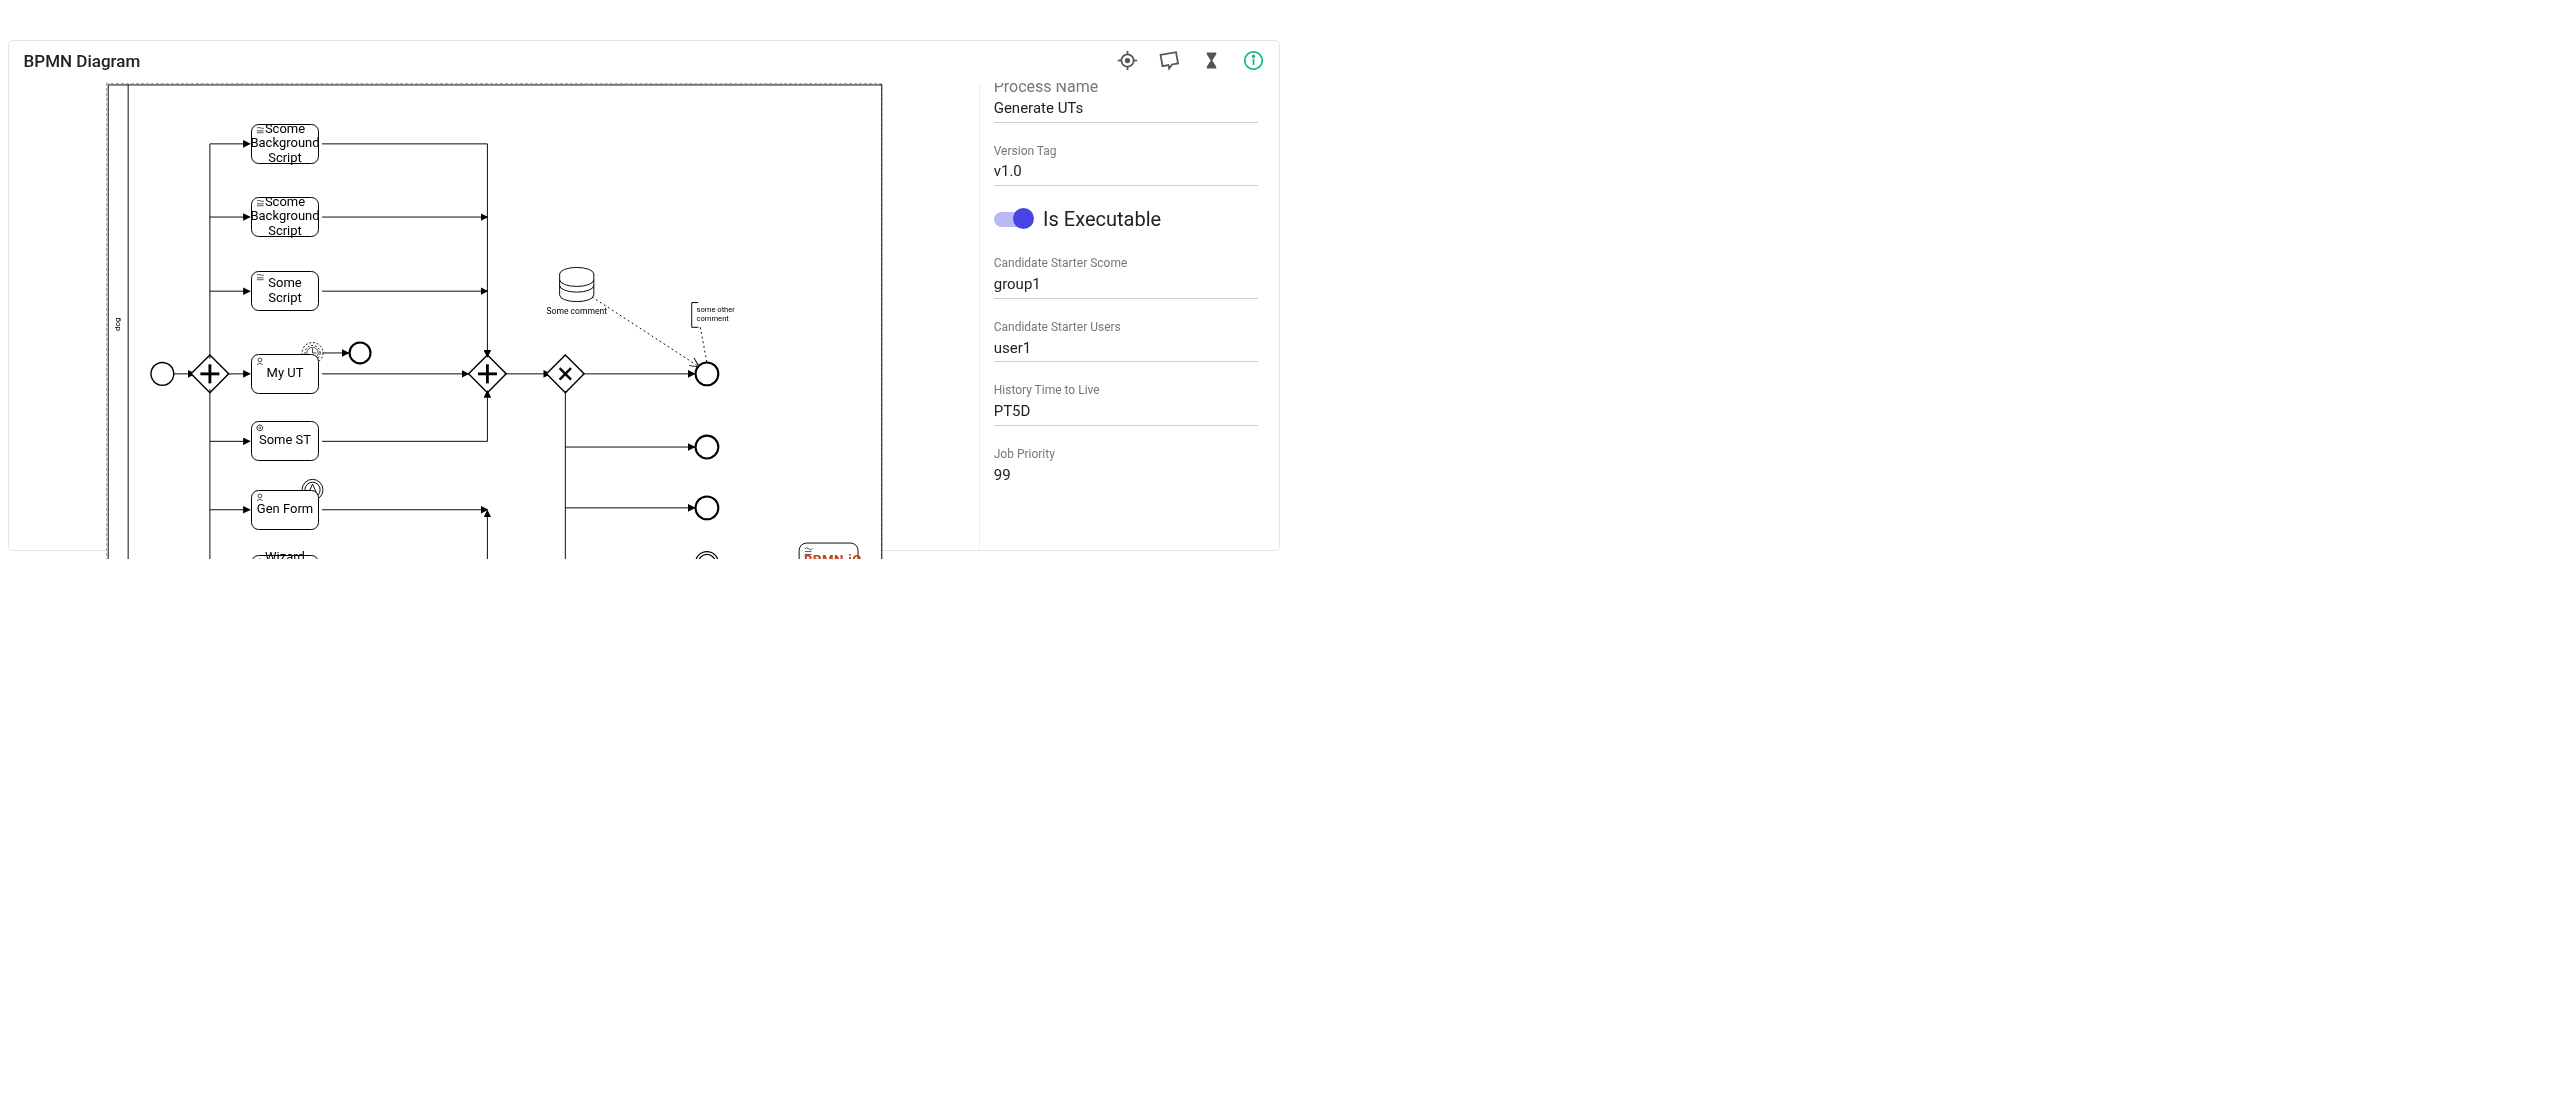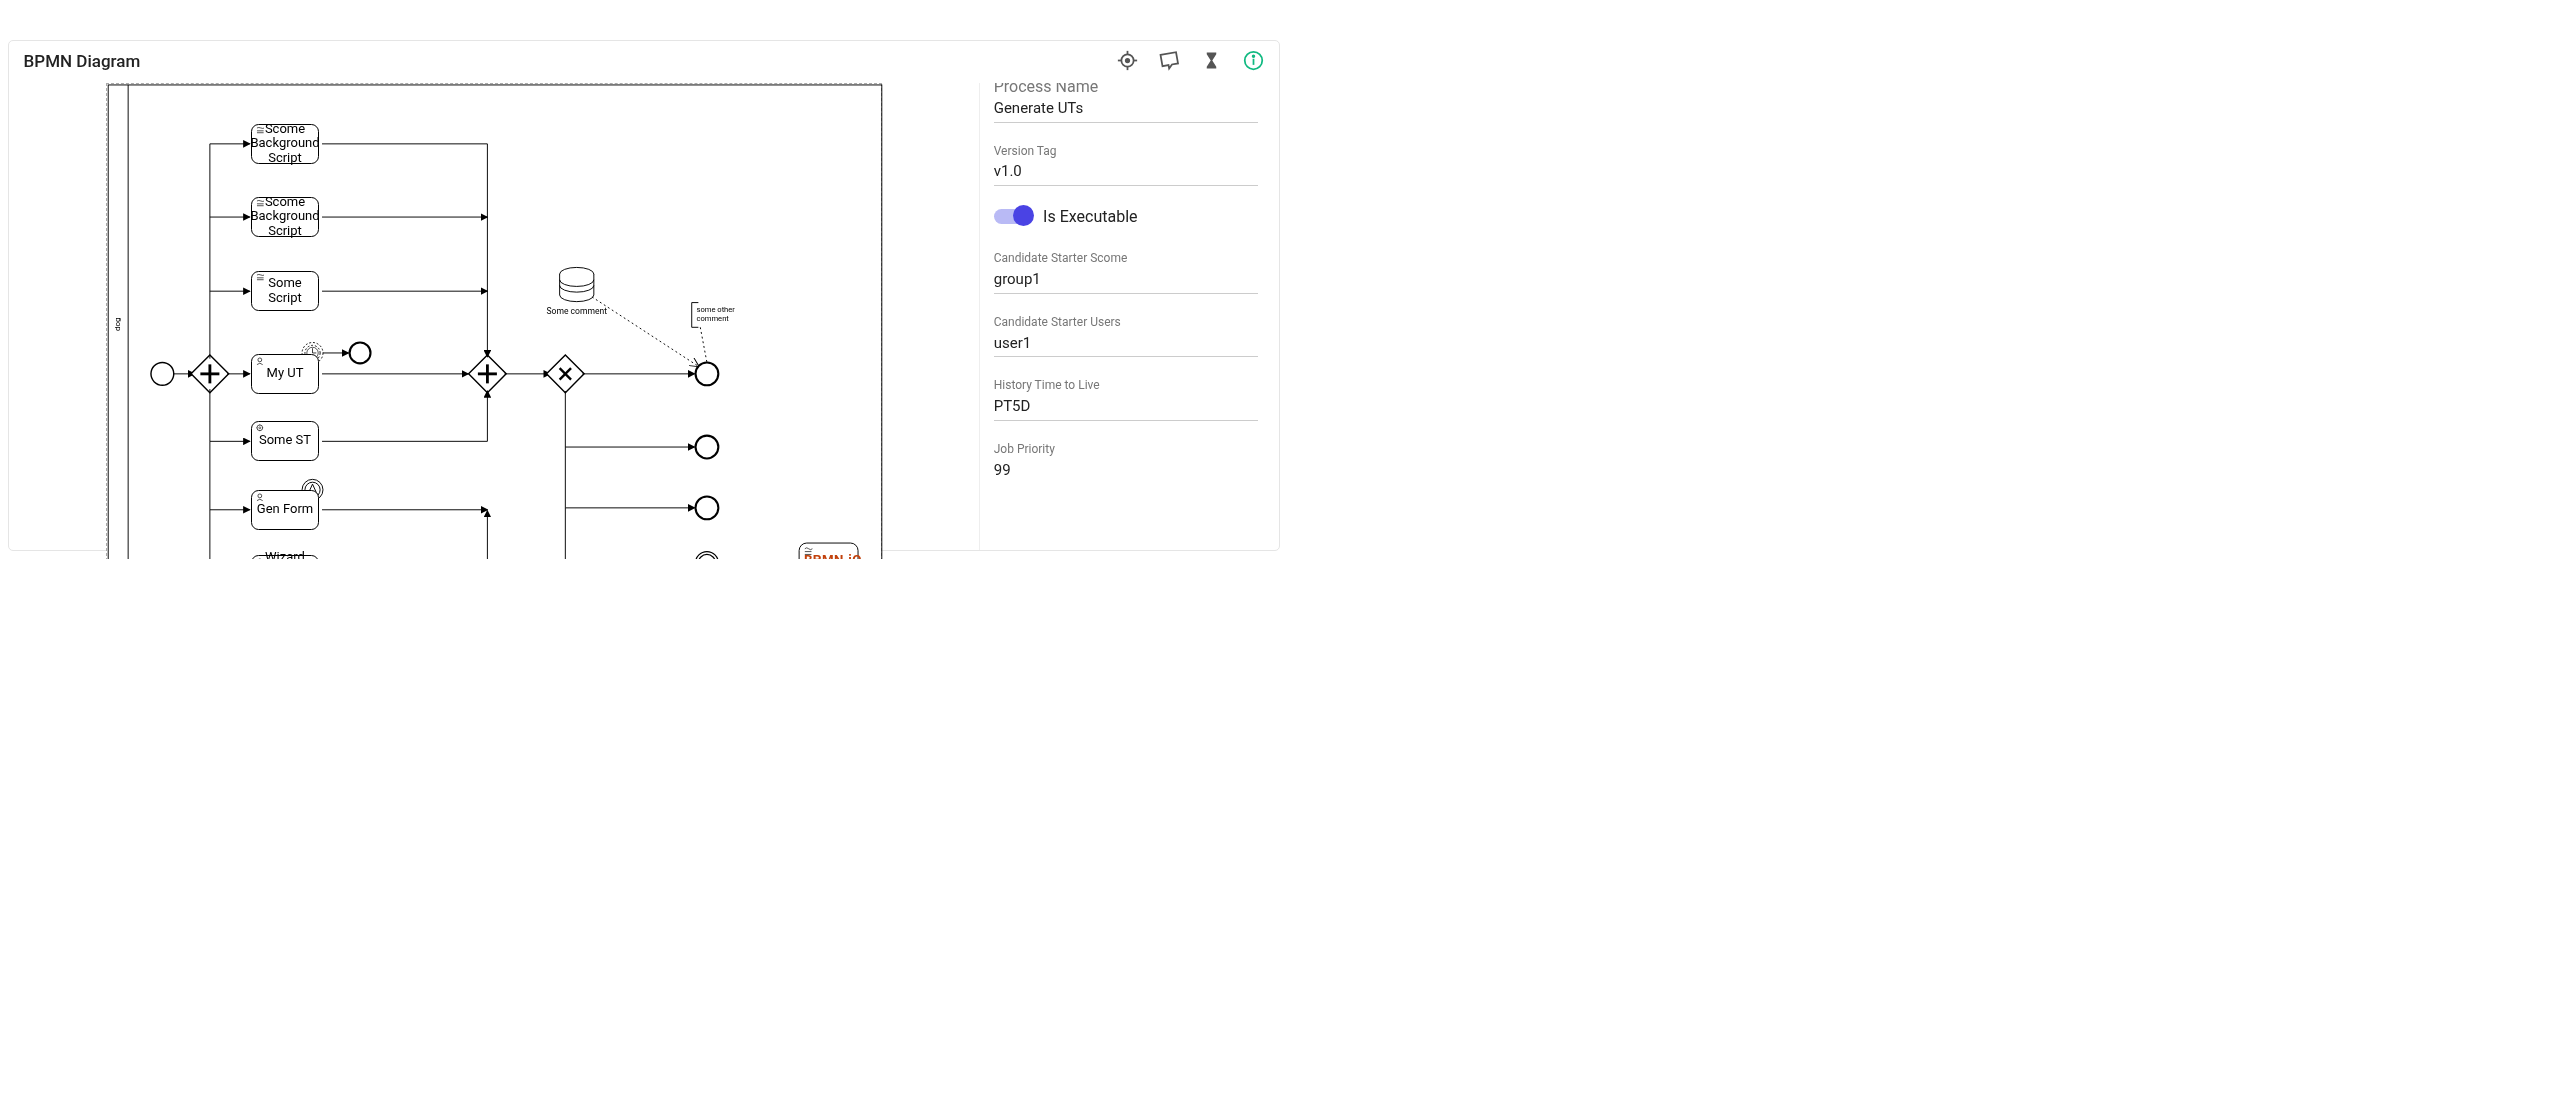--- a/index.html
+++ b/index.html
@@ -18,21 +18,21 @@
   .canvas svg { position:absolute; left:0; top:0; }
   .bpmn-logo { position:absolute; right:19px; bottom:9.5px; font-size:13.3px; font-weight:700; letter-spacing:0.5px; color:#c2410c; border-bottom:2.9px solid #222; padding-bottom:1px; }
 
   .panel { width:300px; border-left:1px solid #eee; padding:0 21px 0 13.3px; overflow:hidden; position:relative; }
   .field { margin-bottom:21px; }
   .field .lbl { font-size:12px; color:#777; margin-bottom:1.9px; }
   .field .val { font-size:15px; color:#222; padding:2.9px 0 4.8px 0; border-bottom:1px solid #ccc; }
   .toggle-row { display:flex; align-items:center; gap:11.4px; margin:5.7px 0 25px 0; }
   .toggle { width:38px; height:15px; background:#b9baf5; border-radius:7.6px; position:relative; }
   .toggle .knob { position:absolute; right:-1.9px; top:-3.8px; width:21px; height:21px; border-radius:50%; background:#4a43e4; }
-  .toggle-label { font-size:16px; color:#222; }
+  .toggle-label { font-size:20px; color:#222; }
   .field-first-lbl { font-size:16px; color:#777; margin-top:-5.7px; }
 
   
   .task { position:absolute; width:68px; height:40px; border:1px solid #000; border-radius:7.6px; background:#fff; }
   .task .tlabel { position:absolute; left:0; right:0; top:0; bottom:0; display:flex; align-items:center; justify-content:center; text-align:center; font-size:13px; line-height:1.1; padding:0 3.8px; }
   .task .icon { position:absolute; left:3.8px; top:2.9px; }
 
   .lane-label { position:absolute; left:5.7px; top:247px; font-size:8px; transform:rotate(-90deg); transform-origin:left top; }
 </style>
 </head>

